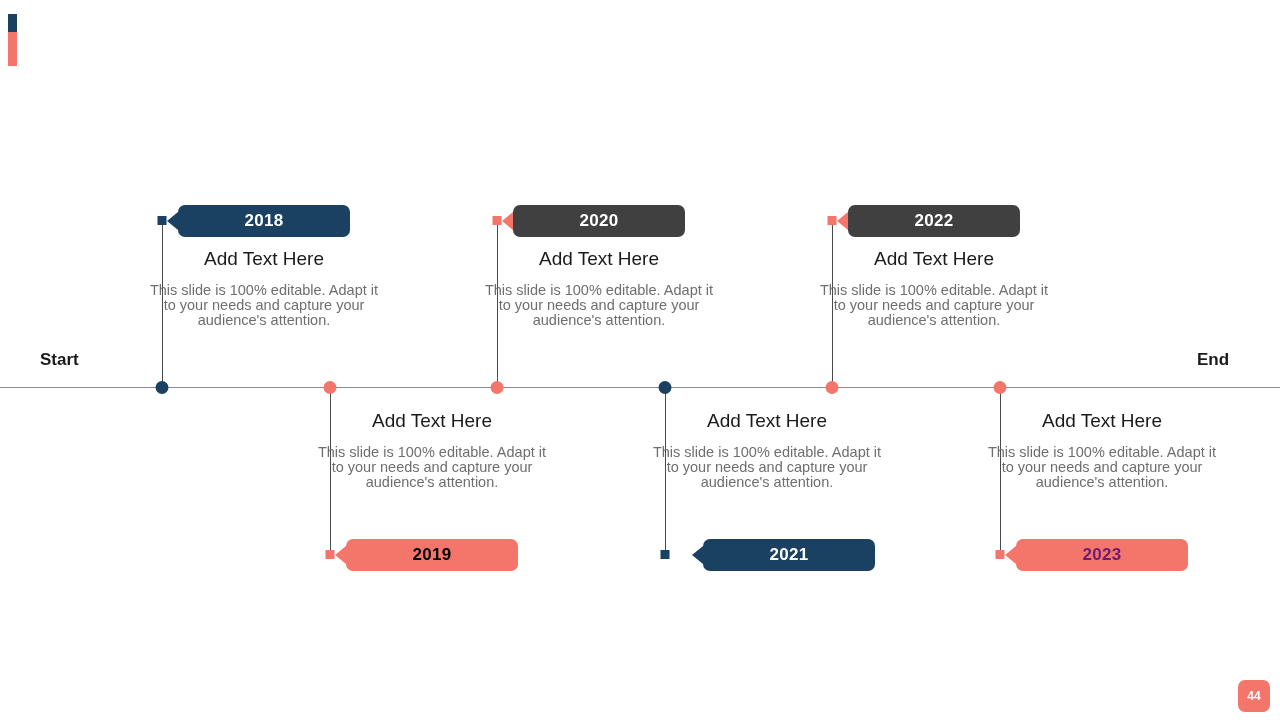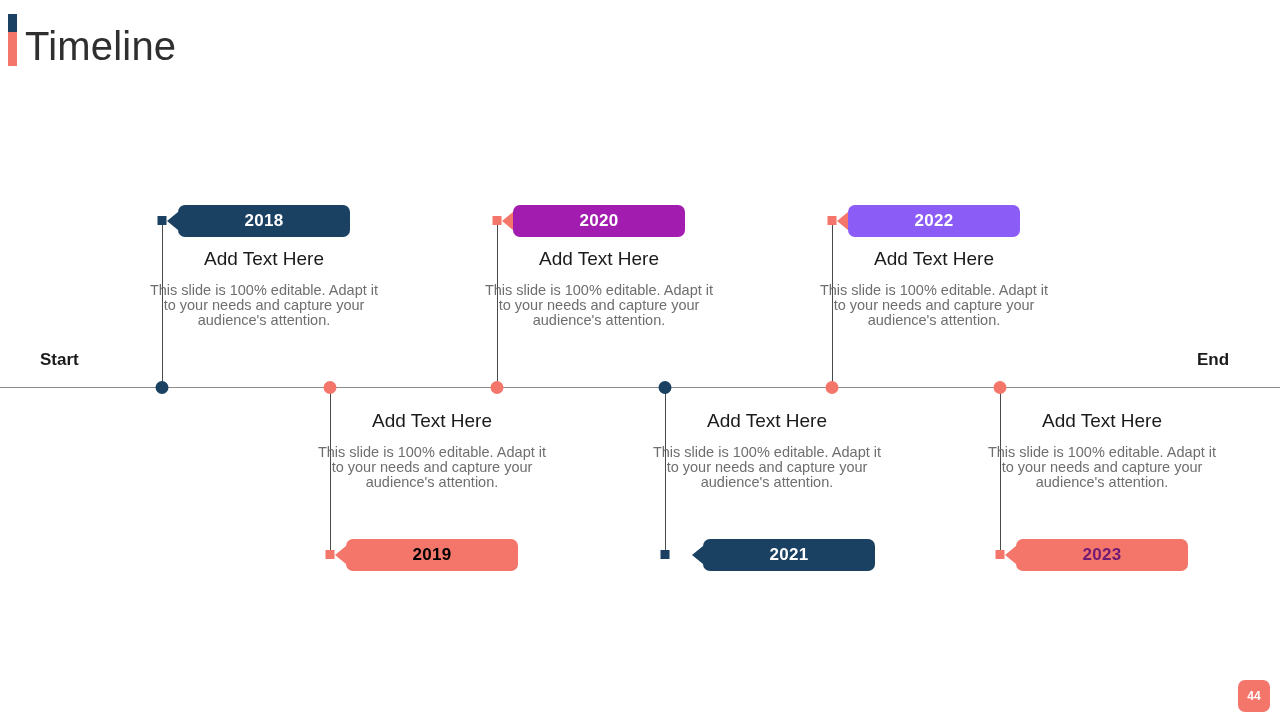--- a/index.html
+++ b/index.html
@@ -158,21 +158,20 @@
 </style>
 </head>
 <body>
 
 <div class="slide">
 
   <div class="title-accent">
     <div class="seg-top"></div>
     <div class="seg-bot"></div>
   </div>
-  <div class="page-title">Timeline</div>
 
   <div class="axis-line"></div>
   <div class="axis-label start">Start</div>
   <div class="axis-label end">End</div>
 
   <div id="milestone-layer">
       <div class="stem" style="left: 162px; top: 221px; height: 166px;"></div>
       <div class="dot" style="left: 162px; background: rgb(27, 65, 98);"></div>
       <div class="sq-marker" style="left: 162px; top: 216px; background: rgb(27, 65, 98);"></div>
       <div class="badge" style="left: 178px; top: 205px; width: 172px; background: rgb(27, 65, 98); color: rgb(27, 65, 98);">
@@ -186,39 +185,39 @@
       <div class="sq-marker" style="left: 330px; top: 550px; background: rgb(244, 118, 107);"></div>
       <div class="badge" style="left: 346px; top: 539px; width: 172px; background: rgb(244, 118, 107); color: rgb(244, 118, 107);">
         <span class="tail"></span>
         <span style="color: #000000; position: relative;">2019</span>
       </div>
       <div class="ms-heading" style="left: 432px; top: 410px;">Add Text Here</div>
       <div class="ms-body" style="left: 432px; top: 445px;">This slide is 100% editable. Adapt it to your needs and capture your audience's attention.</div>
       <div class="stem" style="left: 497px; top: 221px; height: 166px;"></div>
       <div class="dot" style="left: 497px; background: rgb(244, 118, 107);"></div>
       <div class="sq-marker" style="left: 497px; top: 216px; background: rgb(244, 118, 107);"></div>
-      <div class="badge" style="left: 513px; top: 205px; width: 172px; background: #a21caf; color: rgb(244, 118, 107);">
+      <div class="badge" style="left: 513px; top: 205px; width: 172px; background: #404040; color: rgb(244, 118, 107);">
         <span class="tail"></span>
         <span style="color: rgb(255, 255, 255); position: relative;">2020</span>
       </div>
       <div class="ms-heading" style="left: 599px; top: 248px;">Add Text Here</div>
       <div class="ms-body" style="left: 599px; top: 283px;">This slide is 100% editable. Adapt it to your needs and capture your audience's attention.</div>
       <div class="stem" style="left: 665px; top: 387px; height: 168px;"></div>
       <div class="dot" style="left: 665px; background: rgb(27, 65, 98);"></div>
       <div class="sq-marker" style="left: 665px; top: 550px; background: rgb(27, 65, 98);"></div>
       <div class="badge" style="left: 703px; top: 539px; width: 172px; background: rgb(27, 65, 98); color: rgb(27, 65, 98);">
         <span class="tail"></span>
         <span style="color: rgb(255, 255, 255); position: relative;">2021</span>
       </div>
       <div class="ms-heading" style="left: 767px; top: 410px;">Add Text Here</div>
       <div class="ms-body" style="left: 767px; top: 445px;">This slide is 100% editable. Adapt it to your needs and capture your audience's attention.</div>
       <div class="stem" style="left: 832px; top: 221px; height: 166px;"></div>
       <div class="dot" style="left: 832px; background: rgb(244, 118, 107);"></div>
       <div class="sq-marker" style="left: 832px; top: 216px; background: rgb(244, 118, 107);"></div>
-      <div class="badge" style="left: 848px; top: 205px; width: 172px; background: #8b5cf6; color: rgb(244, 118, 107);">
+      <div class="badge" style="left: 848px; top: 205px; width: 172px; background: #404040; color: rgb(244, 118, 107);">
         <span class="tail"></span>
         <span style="color: rgb(255, 255, 255); position: relative;">2022</span>
       </div>
       <div class="ms-heading" style="left: 934px; top: 248px;">Add Text Here</div>
       <div class="ms-body" style="left: 934px; top: 283px;">This slide is 100% editable. Adapt it to your needs and capture your audience's attention.</div>
       <div class="stem" style="left: 1000px; top: 387px; height: 168px;"></div>
       <div class="dot" style="left: 1000px; background: rgb(244, 118, 107);"></div>
       <div class="sq-marker" style="left: 1000px; top: 550px; background: rgb(244, 118, 107);"></div>
       <div class="badge" style="left: 1016px; top: 539px; width: 172px; background: rgb(244, 118, 107); color: rgb(244, 118, 107);">
         <span class="tail"></span>

